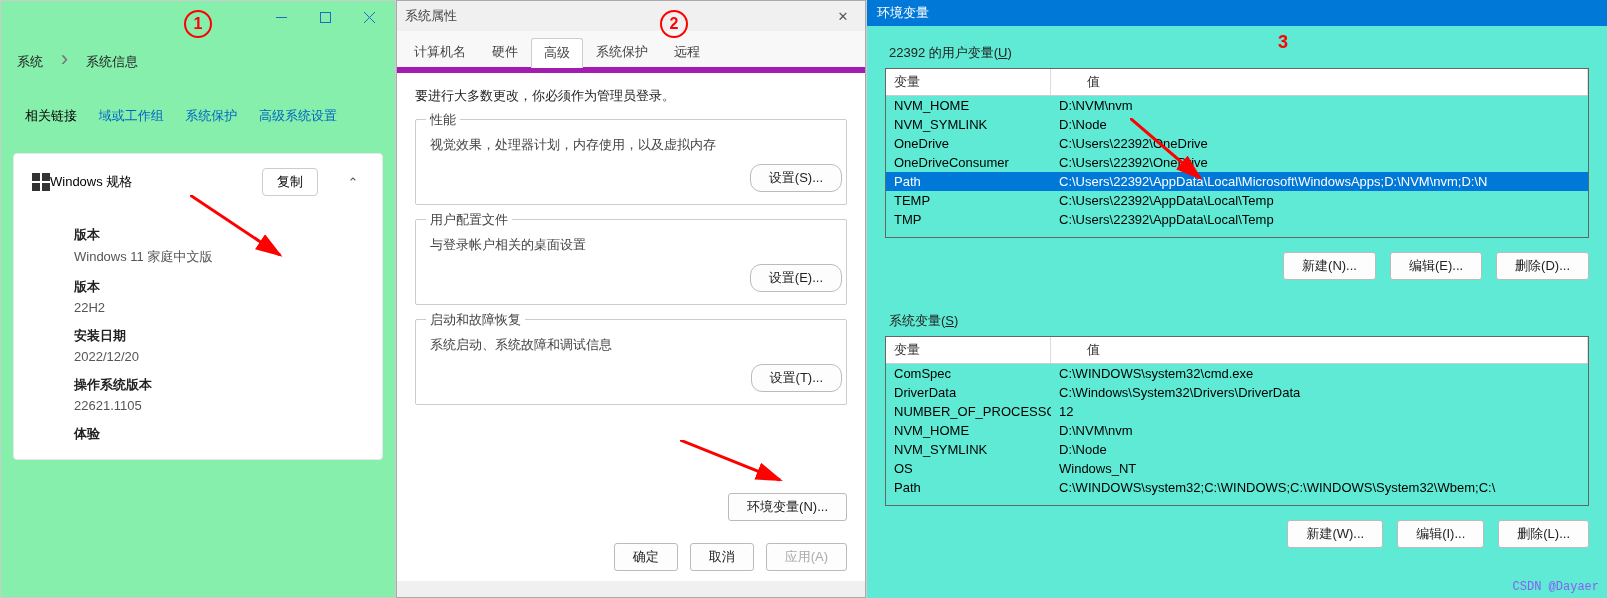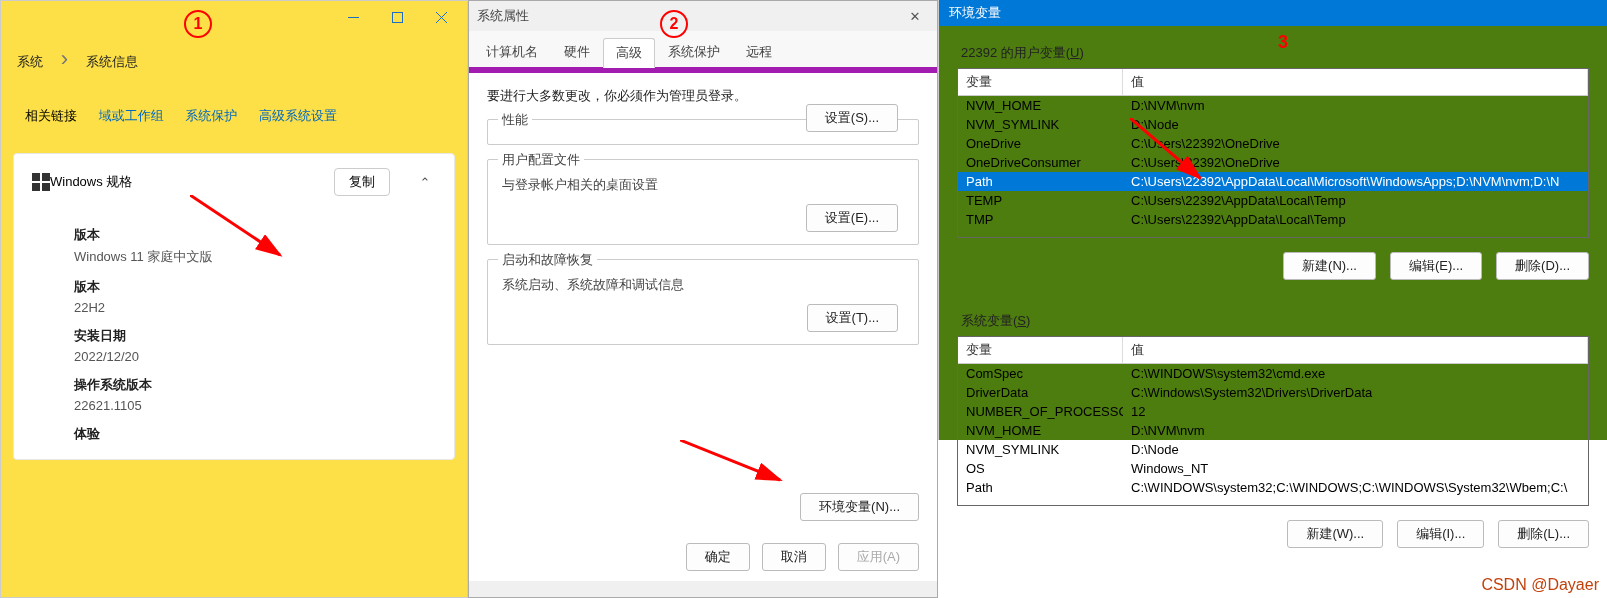--- a/index.html
+++ b/index.html
@@ -1,19 +1,19 @@
 <!DOCTYPE html>
 <html><head>
 <meta charset="utf-8">
 <style>
 * { box-sizing: border-box; margin: 0; padding: 0; font-family: "Microsoft YaHei", "Segoe UI", sans-serif; font-size: 13px; }
 body { display: flex; width: 1607px; height: 598px; background: #fff; overflow: hidden; position: relative; }
 
 
-.win1 { width: 468px; height: 598px; background: #fde047; border: 1px solid #ccc; position: relative; }
+.win1 { width: 396px; height: 598px; background: #86efac; border: 1px solid #ccc; position: relative; }
 .win1-titlebar { height: 32px; display: flex; justify-content: flex-end; align-items: center; padding-right: 4px; }
 .winbtn { width: 44px; height: 28px; display: flex; align-items: center; justify-content: center; color: #555; cursor: pointer; }
 .winbtn svg { width: 11px; height: 11px; }
 .breadcrumb { padding: 8px 16px 16px 16px; font-size: 28px; font-weight: 400; color: #222; }
 .breadcrumb .chev { margin: 0 10px; color: #777; font-size: 22px; }
 .content-pad { padding: 0 24px; }
 .info-line { color: #555; margin: 6px 0; }
 .label-strong { color: #222; font-weight: 600; margin: 14px 0 4px 0; }
 .links-row { padding: 18px 24px; }
 .link { color: #0067c0; margin-right: 18px; cursor: pointer; }
@@ -34,48 +34,48 @@
 .win2-title { height: 30px; display:flex; align-items:center; justify-content:space-between; padding:0 8px; color:#444; }
 .win2-close { width:28px; text-align:center; color:#555; cursor:pointer; }
 .tabrow { display:flex; border-bottom:6px solid #a21caf; padding: 6px 4px 0 4px; background:#f8f8f8; }
 .tab { padding: 5px 12px; color:#444; cursor:pointer; border:1px solid transparent; }
 .tab.active { background:#fff; border:1px solid #ccc; border-bottom:1px solid #fff; border-radius:3px 3px 0 0; position:relative; top:1px; }
 .win2-body { padding: 14px 18px; background:#fff; height: calc(100% - 88px); position:relative; }
 .admin-note { margin-bottom: 14px; color:#222; }
 .fieldset { border:1px solid #ccc; border-radius:2px; padding: 10px 14px 14px 14px; margin-bottom: 14px; position:relative; }
 .fieldset .legend { position:absolute; top:-9px; left:10px; background:#fff; padding:0 4px; color:#444; }
 .fieldset .desc { color:#444; margin:6px 0 36px 0; }
-.fieldset .btn-right { position:absolute; right:20px; bottom:12px; }
+.fieldset .btn-right { position:absolute; right:4px; bottom:12px;border-radius:11px; }
 .btn { background:#fdfdfd; border:1px solid #bbb; border-radius:3px; padding:4px 18px; cursor:pointer; color:#222; }
 .btn.disabled { color:#aaa; }
 .env-btn { position:absolute; right:18px; bottom:60px; }
 .win2-footer { position:absolute; bottom:10px; right:18px; display:flex; gap:12px; }
 
 
-.win3 { flex:1; height:440px; background:#4d7c0f; border-left:1px solid #ccc; position:relative; }
+.win3 { flex:1; height:598px; background:#5eead4; border-left:1px solid #ccc; position:relative; }
 .win3-title { height:26px; background:#0078d7; color:#fff; display:flex; align-items:center; padding:0 10px; font-size:12px; }
 .section-label { padding:18px 22px 6px 22px; color:#222; }
 .underline { text-decoration: underline; }
 .table-wrap { margin: 0 18px; border:1px solid #666; height:170px; overflow:hidden; }
-.thead { display:flex; border-bottom:1px solid #ccc; background:#fff; }
+.thead { display:flex; border-bottom:1px solid #ccc; background:#fff;gap:28px; }
 .th { padding:4px 8px; color:#333; border-right:1px solid #ddd; }
 .th.var { width:165px; }
 .th.val { flex:1; }
 .row { display:flex; }
 .row.sel { background:#0078d7; color:#fff; }
 .cell { padding:2px 8px; white-space:nowrap; overflow:hidden; }
 .cell.var { width:165px; }
 .cell.val { flex:1; }
 .btn-row { display:flex; justify-content:flex-end; gap:14px; padding: 14px 18px; }
 
 
 .circle { position:absolute; width:28px; height:28px; border:2px solid #ff0000; border-radius:50%; color:#ff0000; display:flex; align-items:center; justify-content:center; font-size:16px; font-weight:bold; z-index:100; background:rgba(255,255,255,0.0); }
 .red-num { position:absolute; color:#ff0000; font-size:18px; font-weight:bold; z-index:100; }
 .arrow { position:absolute; z-index:100; }
-.watermark { position:absolute; right:8px; bottom:4px; color:#c2410c; font-size:16px; z-index:200; }
+.watermark { position:absolute; right:8px; bottom:4px; color:#8b5cf6; font-size:12px; z-index:200;font-family:Liberation Mono, monospace; }
 </style>
 </head>
 <body>
 
 <div class="win1">
   <div class="win1-titlebar">
     <div class="winbtn">
         <svg viewBox="0 0 11 11">
           <line x1="0" y1="5.5" x2="11" y2="5.5" stroke="#1a6fc4" stroke-width="1"></line>
         </svg>
@@ -142,20 +142,21 @@
     <div class="tab">计算机名</div>
     <div class="tab">硬件</div>
     <div class="tab active">高级</div>
     <div class="tab">系统保护</div>
     <div class="tab">远程</div>
   </div>
   <div class="win2-body">
     <div class="admin-note">要进行大多数更改，你必须作为管理员登录。</div>
     <div class="fieldset">
       <div class="legend">性能</div>
+      <div class="desc">视觉效果，处理器计划，内存使用，以及虚拟内存</div>
       <button class="btn btn-right">设置(S)...</button>
     </div>
     <div class="fieldset">
       <div class="legend">用户配置文件</div>
       <div class="desc">与登录帐户相关的桌面设置</div>
       <button class="btn btn-right">设置(E)...</button>
     </div>
     <div class="fieldset">
       <div class="legend">启动和故障恢复</div>
       <div class="desc">系统启动、系统故障和调试信息</div>

